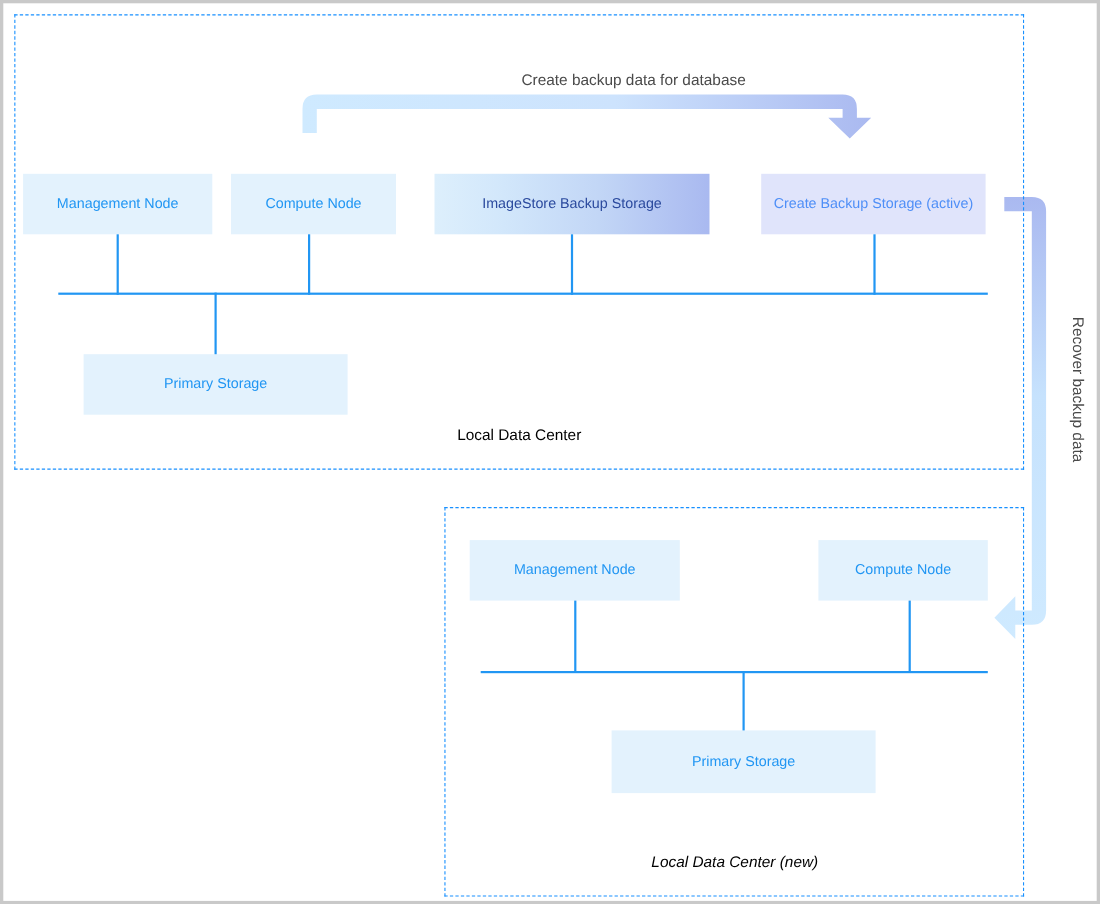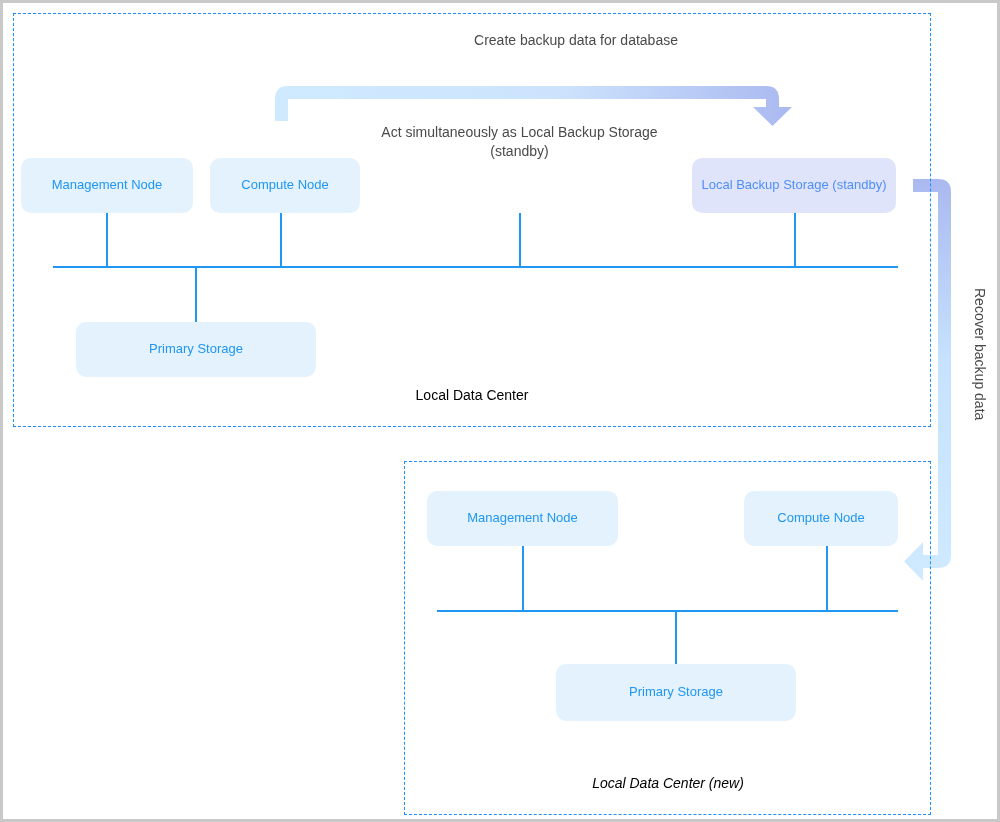--- a/index.html
+++ b/index.html
@@ -40,21 +40,20 @@
   .node {
     position: absolute;
     box-sizing: border-box;
     display: flex;
     align-items: center;
     justify-content: center;
     color: #2196f3;
     font-size: 13px;
     line-height: 1.3;
     white-space: nowrap;
-    border-radius: 10px;
   }
   .node.plain {
     background: #e3f2fd;
   }
   .node.grad-blue {
     background: linear-gradient(90deg, #ddeffc 0%, #d2e7fb 25%, #c2d6f6 60%, #a9b9f0 100%);
     color: #2b4a9e;
   }
   .node.lavender {
     background: #e0e4fb;
@@ -148,38 +147,39 @@
              L 935,552
              L 935,189
              L 910,189
              Z"></path>
   </svg>
 
   <div class="dc-box" style="left:10px; top:10px; width:918px; height:414px;"></div>
 
   <div class="dc-label" style="left:369px; top:384px; width:200px;">Local Data Center</div>
 
-  <div class="caption" style="left:373px; top:28px; width:400px;">Create backup data for database</div>
-
-  <div class="caption" style="left:339px; top:120px; width:355px;">Act simultaneously as Local Backup Storage
-(standby)</div>
+  <div class="caption" style="left:373px; top:60px; width:400px;">Create backup data for database</div>
+
 
   <div class="caption-vertical" style="left:985px; top:285px;">Recover backup data</div>
 
   <div class="node plain" style="left:18px; top:155px; width:172px; height:55px;">
     <span>Management Node</span>
   </div>
 
   <div class="node plain" style="left:207px; top:155px; width:150px; height:55px;">
     <span>Compute Node</span>
   </div>
 
+  <div class="node grad-blue" style="left:392px; top:155px; width:250px; height:55px;">
+    <span>ImageStore Backup Storage</span>
+  </div>
 
   <div class="node lavender" style="left:689px; top:155px; width:204px; height:55px;">
-    <span>Local Backup Storage (standby)</span>
+    <span>Create Backup Storage (active)</span>
   </div>
 
   <div class="vline" style="left:103px; top:210px; height:55px;"></div>
   <div class="vline" style="left:277px; top:210px; height:55px;"></div>
   <div class="vline" style="left:516px; top:210px; height:55px;"></div>
   <div class="vline" style="left:791px; top:210px; height:55px;"></div>
 
   <div class="hline" style="left:50px; top:263px; width:845px;"></div>
 
   <div class="vline" style="left:192px; top:263px; height:57px;"></div>

